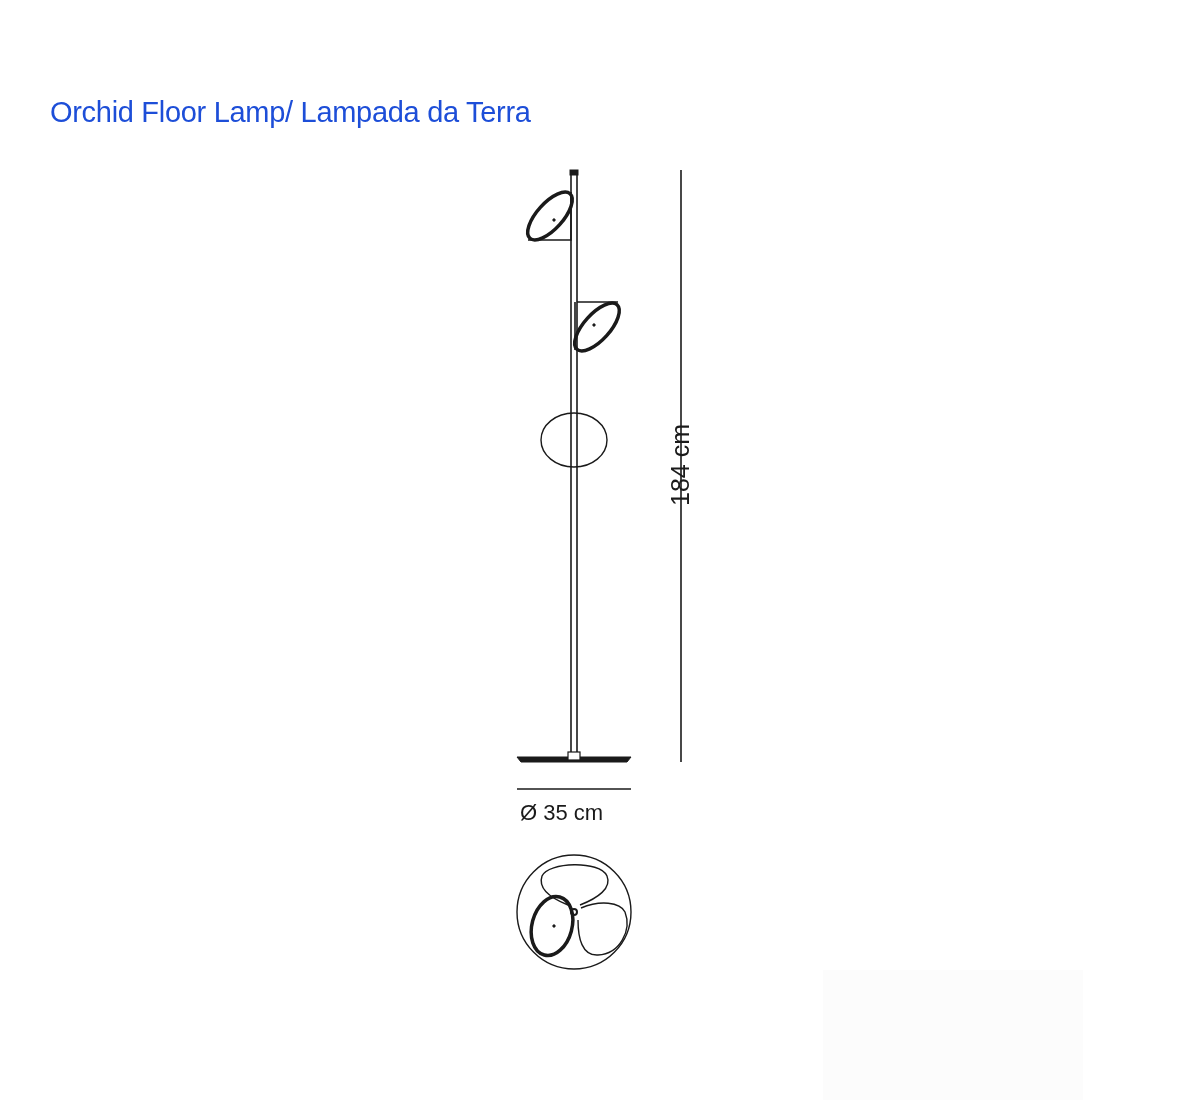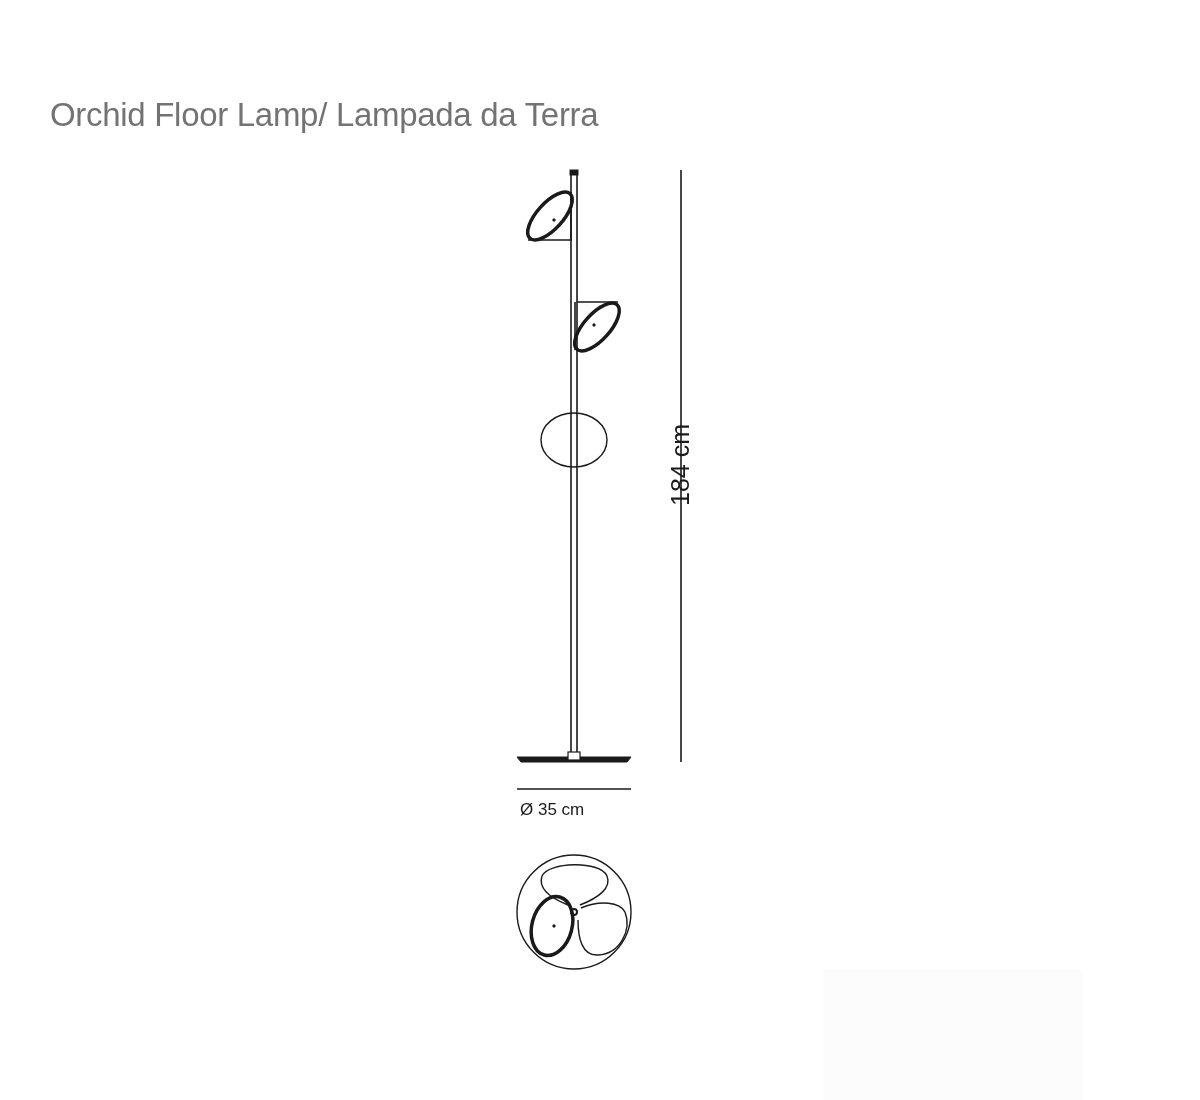--- a/index.html
+++ b/index.html
@@ -1,20 +1,20 @@
 <!DOCTYPE html>
 <html><head>
 <meta charset="utf-8">
 <style>
   html, body { margin: 0; padding: 0; background: #ffffff; }
   body { width: 1200px; height: 1100px; position: relative; overflow: hidden; font-family: "DejaVu Sans", sans-serif; }
-  .title { position: absolute; left: 50px; top: 96px; font-family: "Liberation Sans", sans-serif; font-size: 33px; color: #737373; white-space: nowrap; letter-spacing: -0.3px; }
+  .title { position: absolute; left: 50px; top: 96px; font-family: "Liberation Sans", sans-serif; font-size: 29px; color: #1d4ed8; white-space: nowrap; letter-spacing: -0.3px; }
   .drawing { position: absolute; left: 0; top: 0; }
   .dim-height { position: absolute; left: 680px; top: 465px; transform: translate(-50%, -50%) rotate(-90deg); font-family: "Liberation Sans", sans-serif; font-size: 25px; color: #1a1a1a; white-space: nowrap; }
-  .dim-diameter { position: absolute; left: 520px; top: 800px; font-family: "Liberation Sans", sans-serif; font-size: 17px; color: #1a1a1a; white-space: nowrap; }
+  .dim-diameter { position: absolute; left: 520px; top: 800px; font-family: "Liberation Sans", sans-serif; font-size: 22px; color: #1a1a1a; white-space: nowrap; }
   .faint-box { position: absolute; left: 823px; top: 970px; width: 260px; height: 130px; background: #fcfcfc; }
 </style>
 </head>
 <body>
 
 <div class="title">Orchid Floor Lamp/ Lampada da Terra</div>
 
 <svg class="drawing" width="1200" height="1100" viewBox="0 0 1200 1100" xmlns="http://www.w3.org/2000/svg">
   <g fill="none" stroke="#1a1a1a">
 

